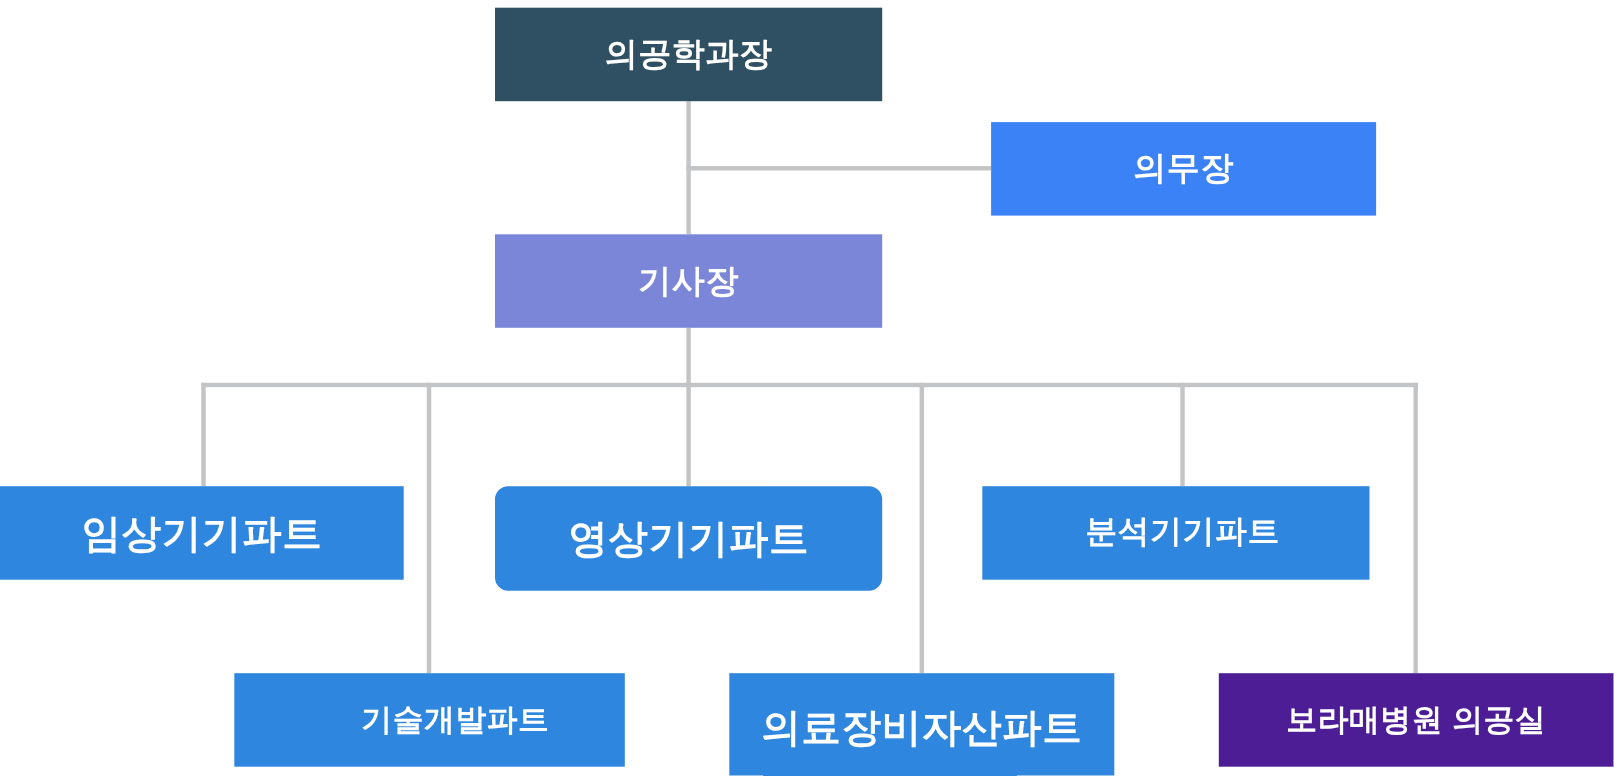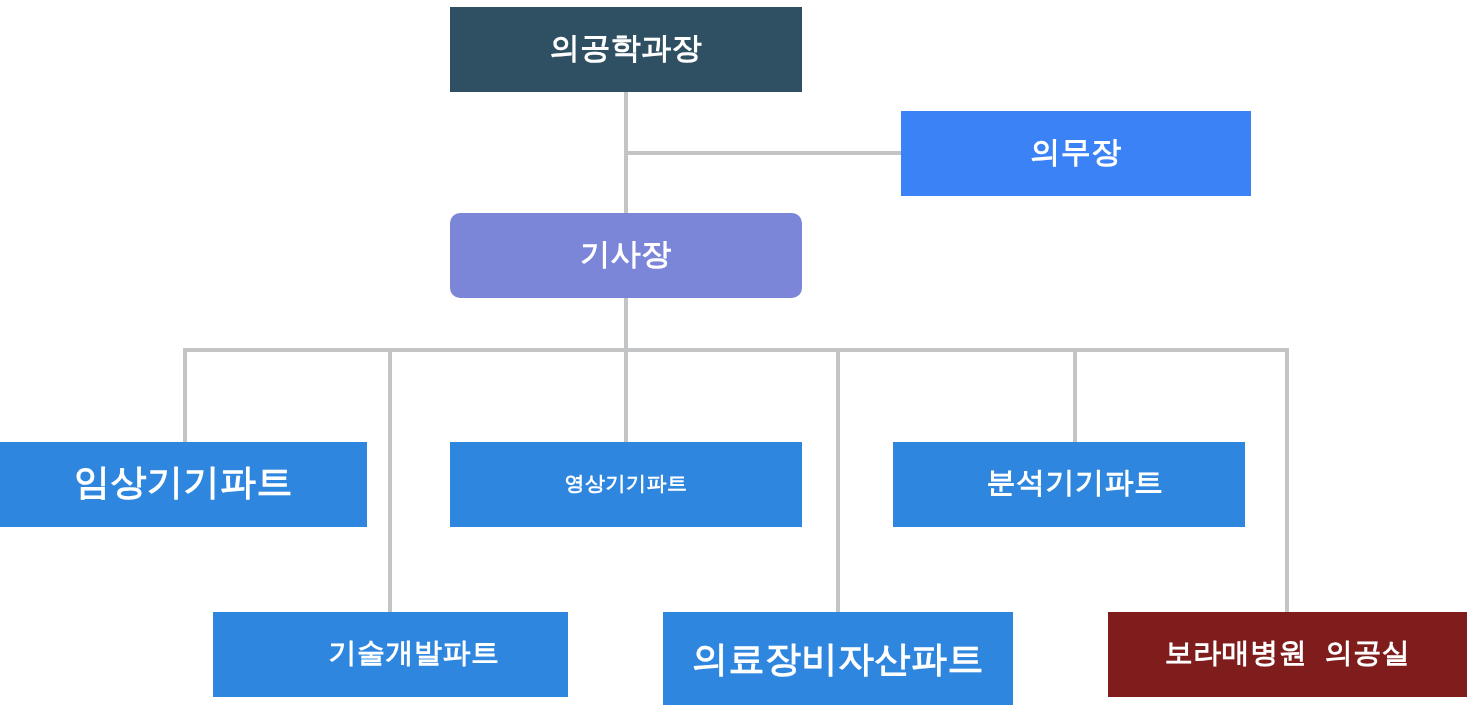--- a/index.html
+++ b/index.html
@@ -39,37 +39,36 @@
     color: #ffffff;
     font-weight: bold;
     letter-spacing: 0.5px;
     white-space: nowrap;
     user-select: none;
   }
   .node-label {
     display: block;
     line-height: 1;
     text-align: center;
-    font-family: Liberation Mono, monospace;
   }
 
   
   .c-slate  { background: #2f4f62; }
   .c-teal   { background: #3b82f6; }
   .c-peri   { background: #7b86d8; }
   .c-blue   { background: #2e86de; }
-  .c-cyan   { background: #7f1d1d; }
+  .c-cyan   { background: #4c1d95; }
 
   
   #node-director      { left: 450px;  top: 7px;   width: 352px; height: 85px;  font-size: 30px; }
   #node-medical-chief { left: 901px;  top: 111px; width: 350px; height: 85px;  font-size: 30px; }
-  #node-chief-eng     { left: 450px;  top: 213px; width: 352px; height: 85px;  font-size: 30px; border-radius: 10px; }
+  #node-chief-eng     { left: 450px;  top: 213px; width: 352px; height: 85px;  font-size: 30px; }
 
   #node-clinical      { left: 0px;    top: 442px; width: 367px; height: 85px;  font-size: 36px; }
-  #node-imaging       { left: 450px;  top: 442px; width: 352px; height: 85px;  font-size: 20px; }
+  #node-imaging       { left: 450px;  top: 442px; width: 352px; height: 95px;  font-size: 36px; border-radius: 12px; }
   #node-analytic      { left: 893px;  top: 442px; width: 352px; height: 85px;  font-size: 29px; padding-left: 12px; }
 
   #node-rnd           { left: 213px;  top: 612px; width: 355px; height: 85px;  font-size: 28px; padding-left: 47px; }
   #node-asset         { left: 663px;  top: 612px; width: 350px; height: 100px;  font-size: 36px; }
   #node-boramae       { left: 1108px; top: 612px; width: 359px; height: 85px;  font-size: 28px; }
 </style>
 </head>
 <body>
 
 <div id="org-chart">

